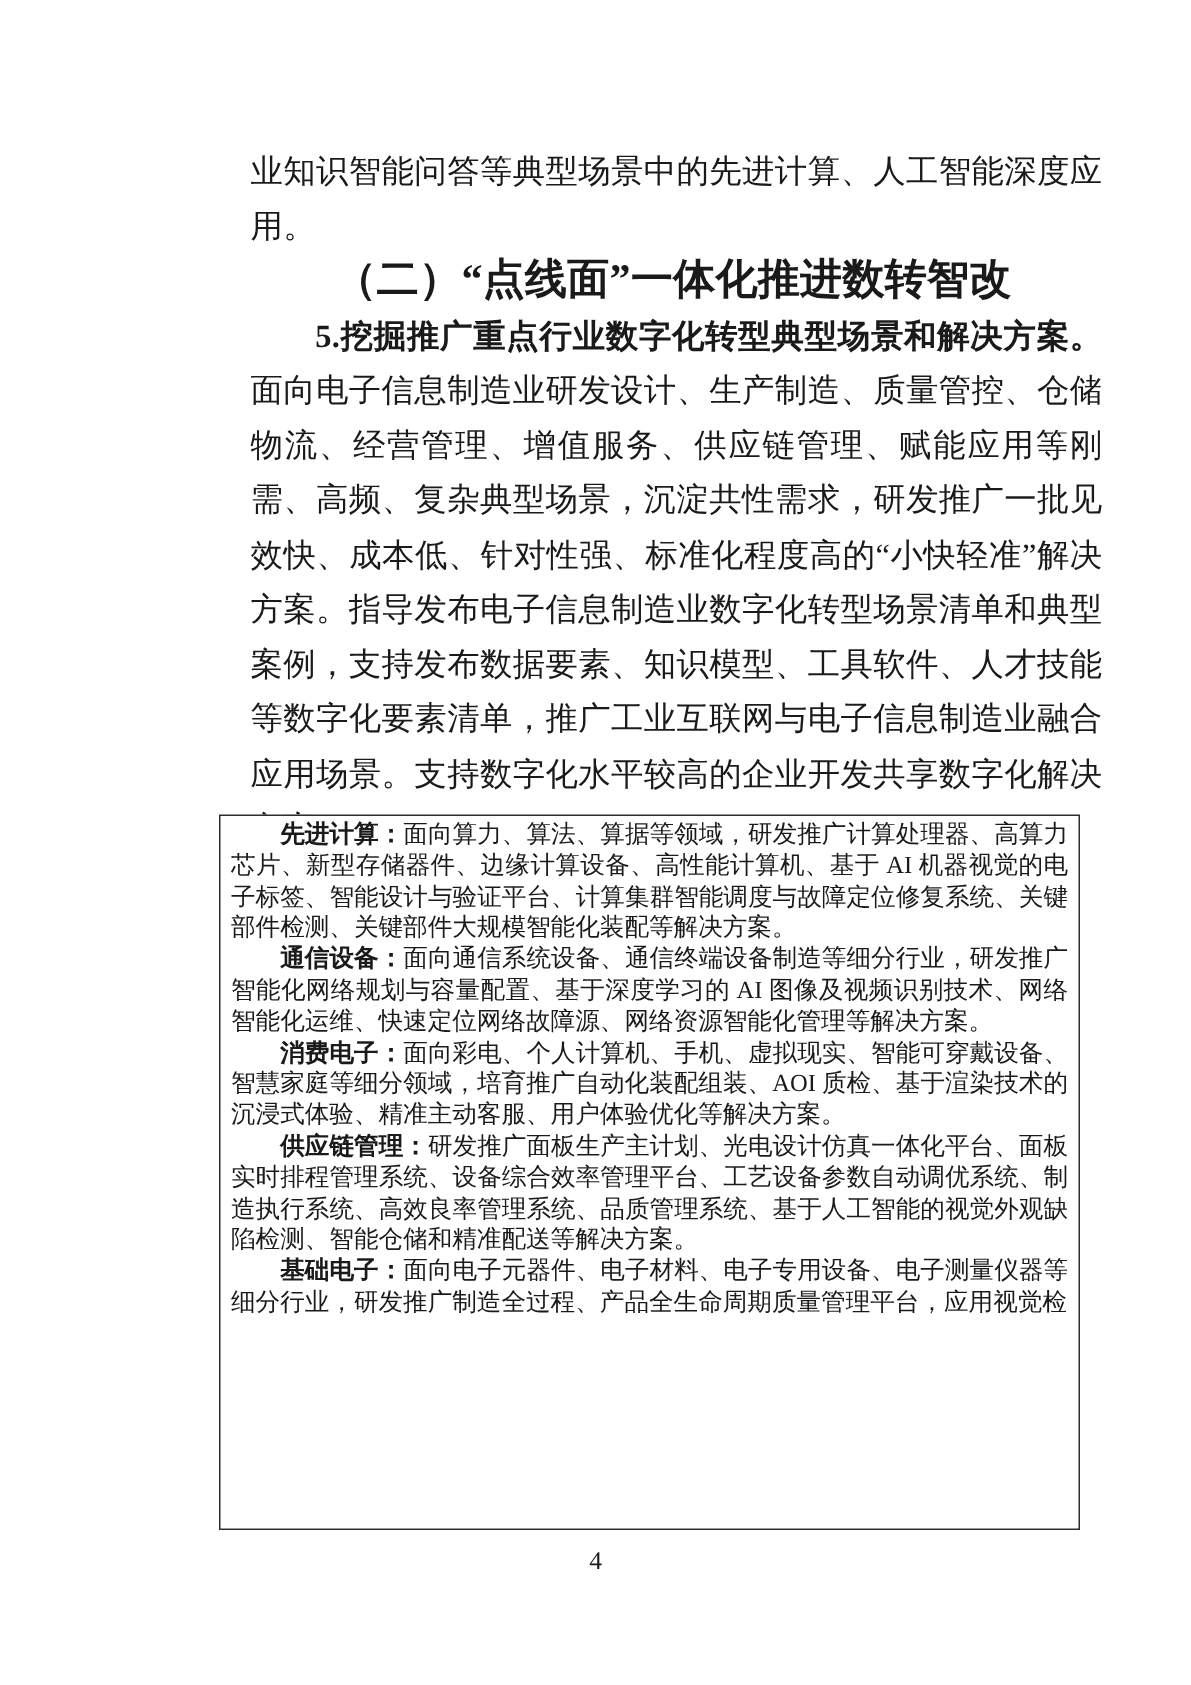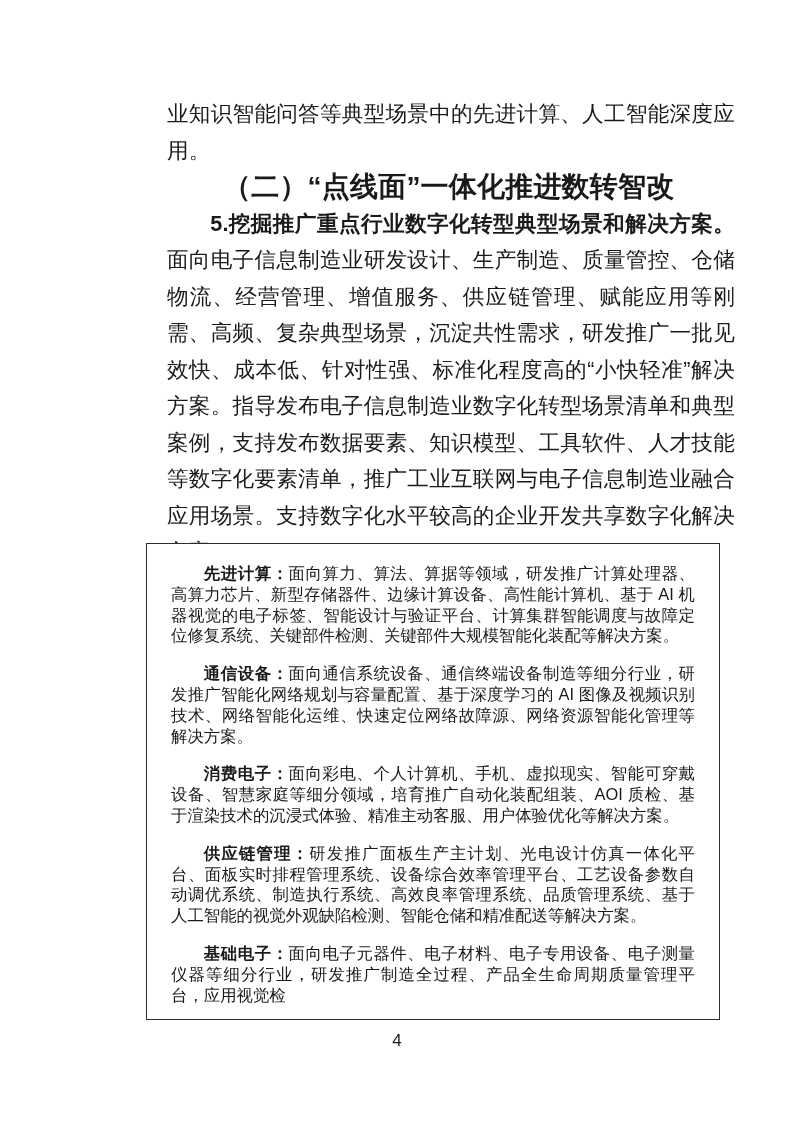--- a/index.html
+++ b/index.html
@@ -7,21 +7,21 @@
     padding: 0;
     background: #ffffff;
   }
   .page {
     position: relative;
     width: 688px;
     height: 1123px;
     margin: 0 auto;
     background: #ffffff;
     overflow: hidden;
-    font-family: Liberation Sans, sans-serif;
+    font-family: Liberation Serif, serif;
     color: #1a1a1a;
   }
   
   .body-text {
     position: absolute;
     left: 114px;
     top: 96px;
     width: 568px;
     font-size: 21.6px;
     line-height: 36.5px;
@@ -68,21 +68,21 @@
     letter-spacing: 0.5px;
   }
   .box-content {
     padding: 2px 7px 0 7px;
     font-size: 16.4px;
     line-height: 20.8px;
     text-align: justify;
     text-justify: inter-character;
   }
   .box-para {
-    margin: 17px;
+    margin: 0;
     text-indent: 2em;
   }
   .box-para b {
     font-weight: bold;
   }
   
   .page-footer {
     position: absolute;
     left: 0;
     right: 0;

